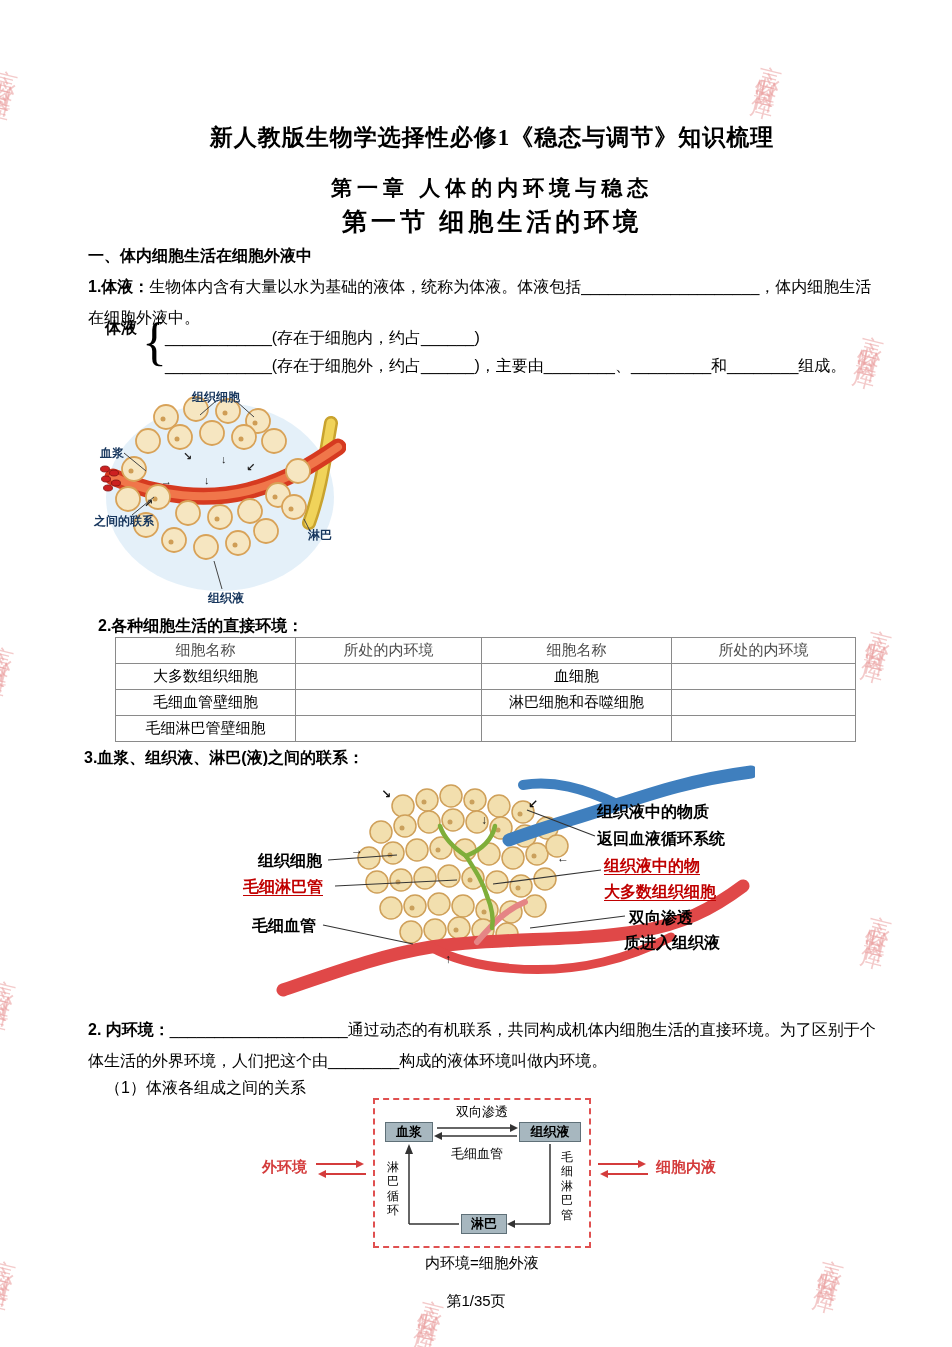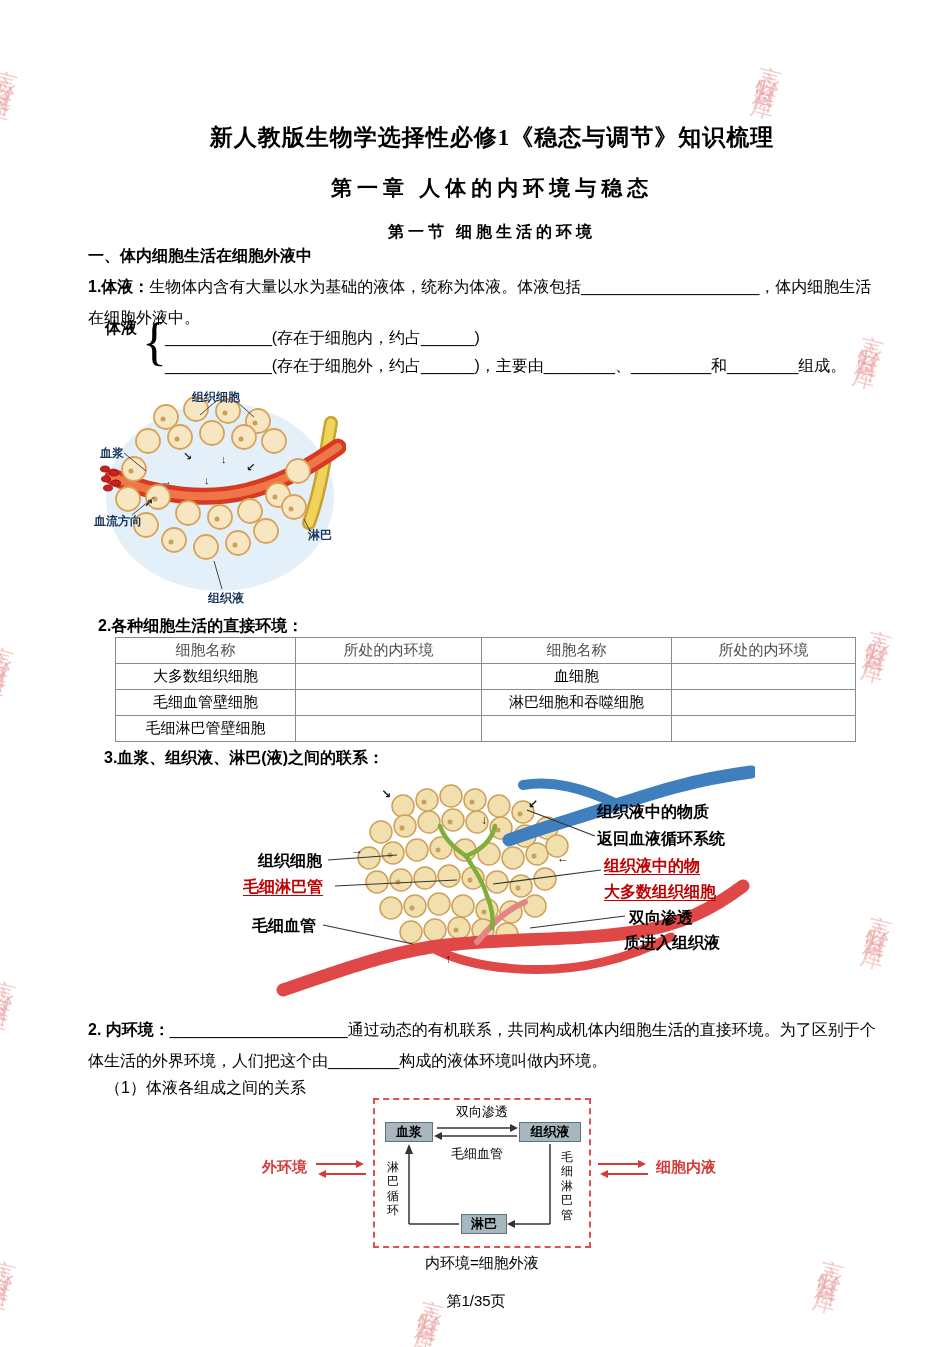--- a/index.html
+++ b/index.html
@@ -11,21 +11,21 @@
   .wm { position:absolute; writing-mode:vertical-rl; text-orientation:upright;
         color:rgba(233,158,158,0.55); font-size:23px; letter-spacing:6px;
         transform:rotate(14deg); pointer-events:none; white-space:nowrap; }
 
   
   .title-main, .title-chapter, .title-section {
     position:absolute; left:0; width:100%; text-align:center;
     font-family:"Liberation Serif","DejaVu Serif",serif; font-weight:bold;padding-left:32px; }
   .title-main    { top:122px; font-size:23px; letter-spacing:1px; }
   .title-chapter { top:174px; font-size:21px; letter-spacing:5px; }
-  .title-section { top:222px; font-size:16px; letter-spacing:4px; }
+  .title-section { top:205px; font-size:25px; letter-spacing:4px; }
 
   .h-bold { position:absolute; font-size:16px; font-weight:bold; }
   .para { position:absolute; font-size:16px; line-height:31px; }
   .b { font-weight:bold; }
 
   .brace { position:absolute; font-size:52px; font-weight:400; line-height:1;
            font-family:"Liberation Serif","DejaVu Serif",serif; color:#000; }
   .bracket-lines { position:absolute; font-size:16px; line-height:28px; }
 
   
@@ -160,21 +160,21 @@
         <line x1="128" y1="16" x2="112" y2="30"></line>
           <line x1="148" y1="16" x2="166" y2="32"></line>
         <line x1="36" y1="68" x2="58" y2="86"></line>
           <line x1="44" y1="130" x2="66" y2="112"></line>
         <line x1="222" y1="146" x2="216" y2="134"></line>
           <line x1="134" y1="204" x2="126" y2="176"></line>
       </g>
     </svg>
     <div class="d1-label" style="left:104px; top:4px;">组织细胞</div>
     <div class="d1-label" style="left:12px; top:60px;">血浆</div>
-    <div class="d1-label" style="left:6px; top:128px;">血流方向</div>
+    <div class="d1-label" style="left:6px; top:128px;">之间的联系</div>
     <div class="d1-label" style="left:220px; top:142px;">淋巴</div>
     <div class="d1-label" style="left:120px; top:205px;">组织液</div>
   </div>
 
   <div class="h-bold" style="left:98px; top:616px;">2.各种细胞生活的直接环境：</div>
 
   <table class="env-table">
     <colgroup>
         <col style="width:180px">
         <col style="width:186px">
@@ -202,21 +202,21 @@
     </tr>
     <tr>
       <td>毛细淋巴管壁细胞</td>
       <td></td>
       <td></td>
       <td></td>
     </tr>
   </tbody>
     </table>
 
-  <div class="h-bold" style="left:104px; top:748px;">3.血浆、组织液、淋巴(液)之间的联系：</div>
+  <div class="h-bold" style="left:84px; top:748px;">3.血浆、组织液、淋巴(液)之间的联系：</div>
 
   <div class="d2">
     <svg width="520" height="250" viewBox="0 0 520 250">
 
       <g fill="#f2dfae" stroke="#cfa05a" stroke-width="1.5">
         <circle cx="168" cy="48" r="11"></circle>
           <circle cx="192" cy="42" r="11"></circle>
           <circle cx="216" cy="38" r="11"></circle>
         <circle cx="240" cy="42" r="11"></circle>
           <circle cx="264" cy="48" r="11"></circle>

